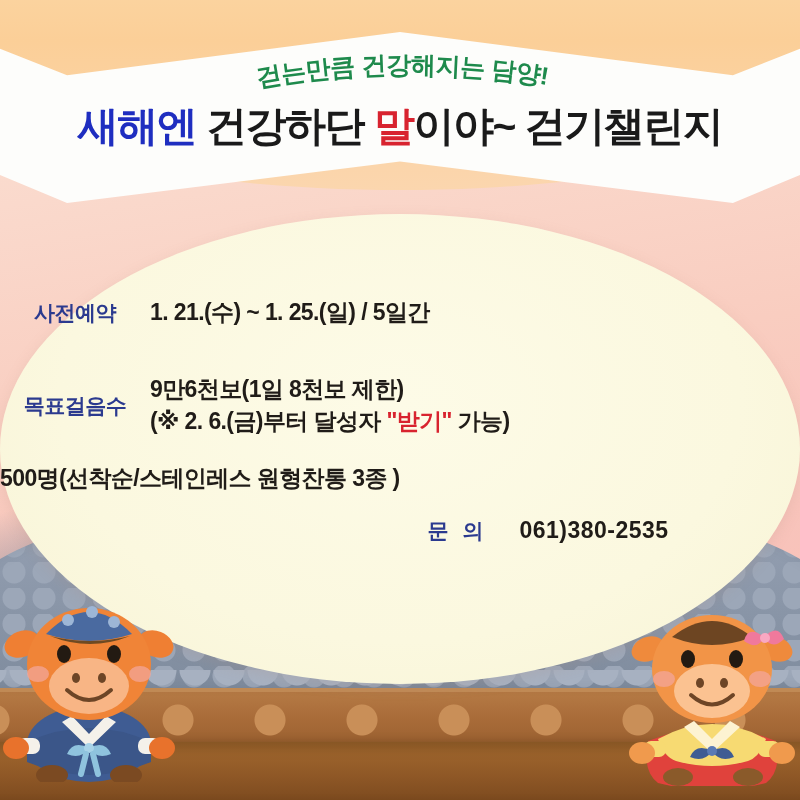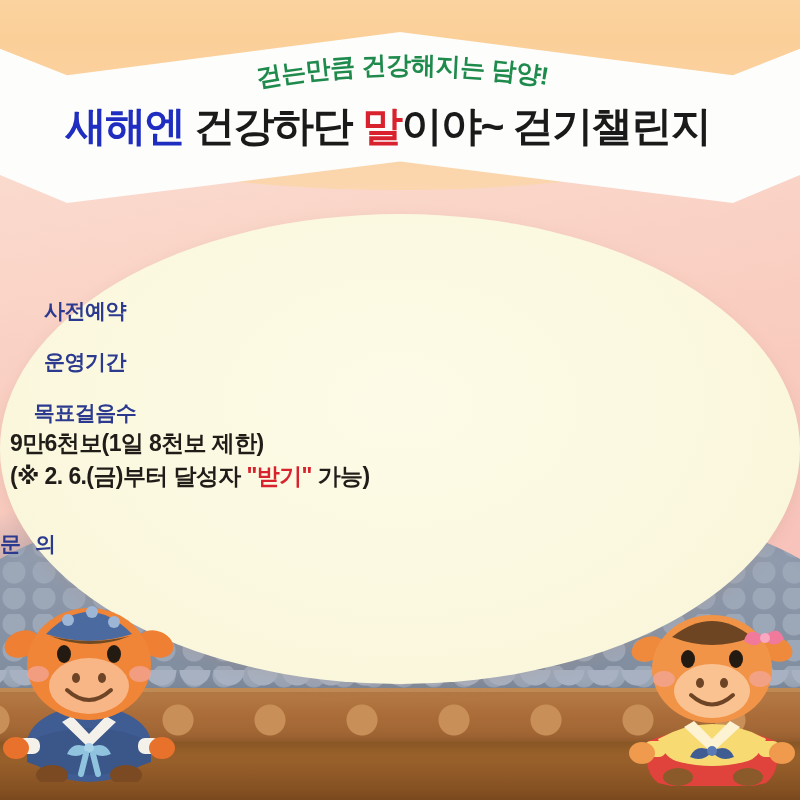--- a/index.html
+++ b/index.html
@@ -53,21 +53,21 @@
   .subtitle-arc svg { display: block; }
   .subtitle-arc text {
     font-family: "Liberation Sans", "DejaVu Sans", sans-serif;
     font-weight: bold;
     font-size: 25px;
     letter-spacing: -0.5px;
   }
 
   .main-title {
     position: absolute;
-    left: 0;
+    left: 12px;
     top: 104px;
     width: 776px;
     text-align: center;
     font-size: 41px;
     font-weight: bold;
     letter-spacing: -1.5px;
     white-space: nowrap;
     line-height: 1.08;
   }
   .t-blue  { color: #1f2ec0; }
@@ -163,23 +163,22 @@
 
   
   .info {
     position: absolute;
     left: 0;
     top: 296px;
     width: 800px;
   }
   .row {
     display: flex;
-    align-items: flex-start;
+    align-items: center;
     margin-bottom: 22px;
-    padding-left: 10px;
   }
   .row-label {
     width: 150px;
     min-width: 150px;
     text-align: center;
     color: #2b3a8f;
     font-weight: bold;
     font-size: 21px;
     letter-spacing: -0.5px;
     padding-top: 1px;
@@ -187,26 +186,28 @@
   .row-label.spaced { letter-spacing: 14px; text-indent: 14px; }
   .row-value {
     color: #201c18;
     font-weight: bold;
     font-size: 23px;
     letter-spacing: -0.6px;
     line-height: 1.42;
     white-space: nowrap;
   }
   .row-value .hl { color: #d8232f; }
-  .row.tight { margin-bottom: 16px; flex-direction: column; }
+  .row.tight { margin-bottom: 24px; }
 
   .contact {
     margin-top: 14px;
+    padding-left: 296px;
     display: flex;
     align-items: baseline;
+    justify-content: center;
   }
   .contact-label {
     color: #2b3a8f;
     font-weight: bold;
     font-size: 21px;
     letter-spacing: 14px;
   }
   .contact-value {
     color: #201c18;
     font-weight: bold;
@@ -264,40 +265,42 @@
   <div class="main-title">
     <span class="t-blue">새해엔</span>
     <span class="t-black">건강하단</span>
     <span class="t-red">말</span><span class="t-black">이야~ 걷기챌린지</span>
   </div>
 
   <div class="info">
 
     <div class="row">
       <div class="row-label">사전예약</div>
+      <div class="row-value">1. 21.(수) ~ 1. 25.(일) / 5일간</div>
     </div>
 
     <div class="row">
-      <div class="row-label">운영기간</div>
     </div>
 
 
     <div class="row tight">
       <div class="row-label">목표걸음수</div>
       <div class="row-value">
         <div>9만6천보(1일 8천보 제한)</div>
         <div><span>(※ 2.  6.(금)부터 달성자 </span><span class="hl">"받기"</span><span> 가능)</span></div>
       </div>
     </div>
 
     <div class="row">
+      <div class="row-value">500명(선착순/스테인레스 원형찬통 3종 )</div>
     </div>
 
     <div class="contact">
       <div class="contact-label">문의</div>
+      <div class="contact-value">061)380-2535</div>
     </div>
 
   </div>
 
   <div class="mascot mascot-left">
     <svg viewBox="0 0 190 200" width="190" height="200" aria-hidden="true">
 
       <ellipse cx="95" cy="162" rx="62" ry="38" fill="#3f5c93"></ellipse>
       <path d="M33 160 q62 -28 124 0 v20 q-62 26 -124 0 z" fill="#3b5689"></path>
 

